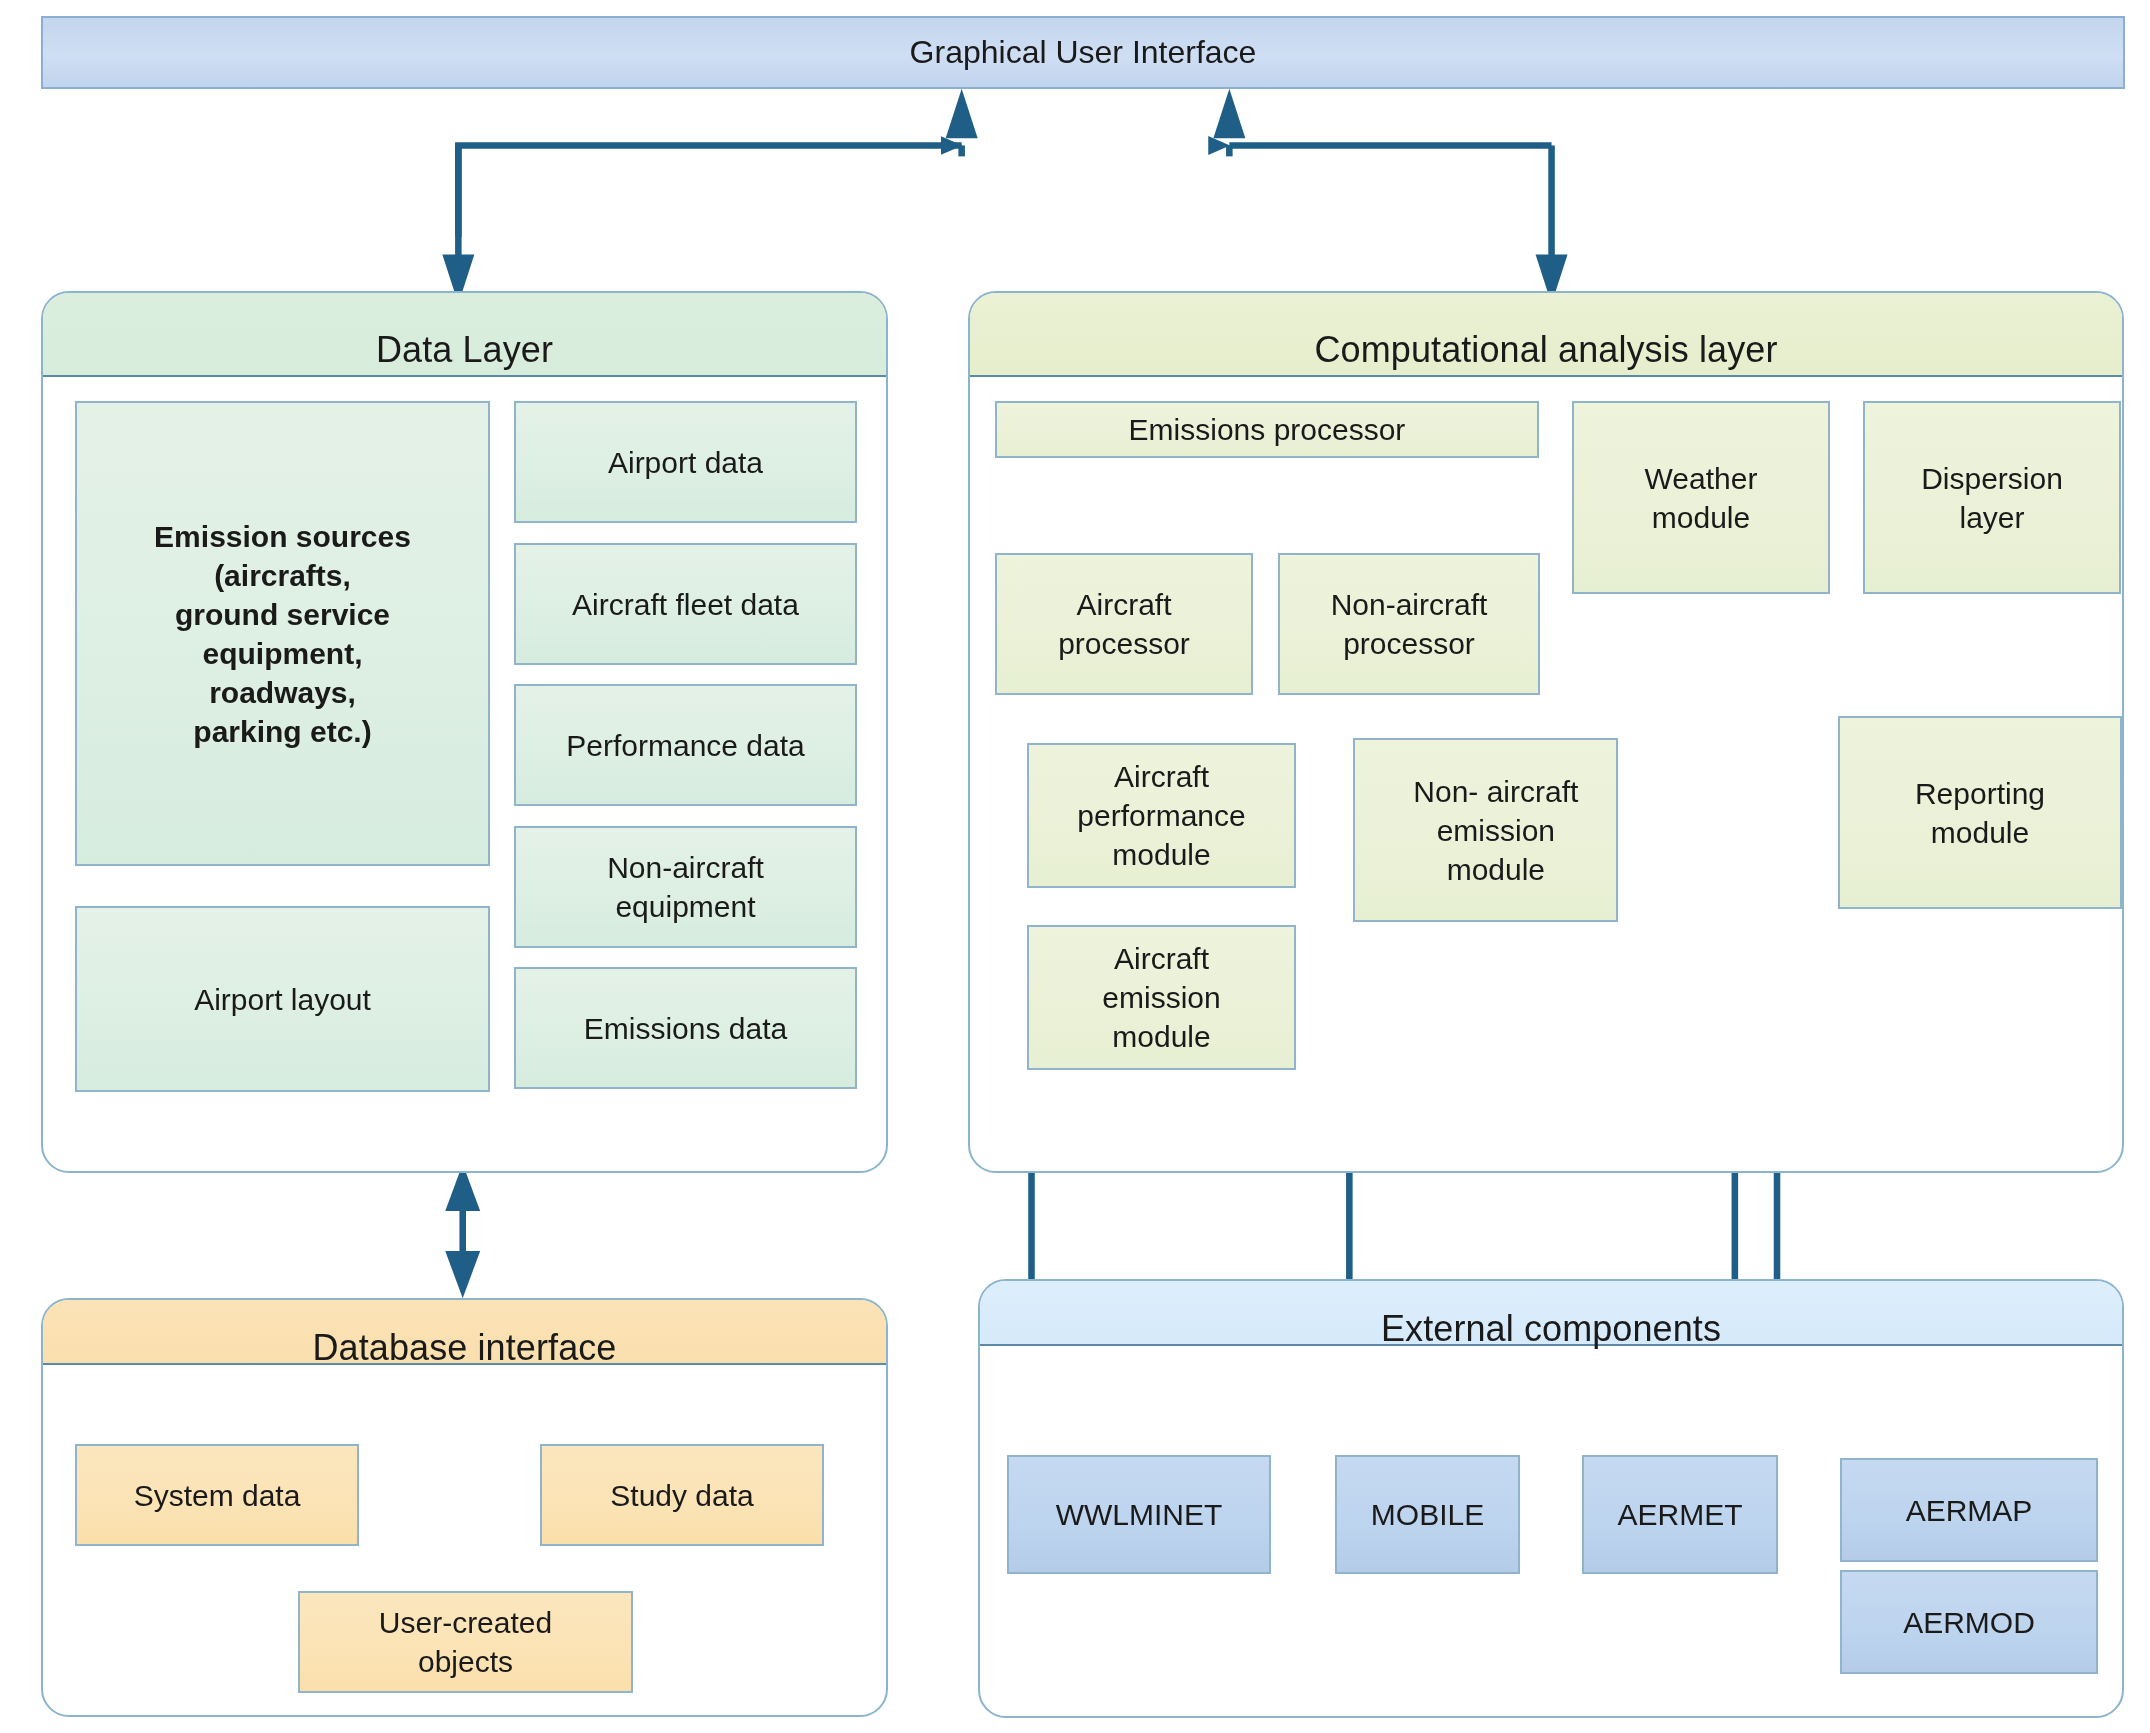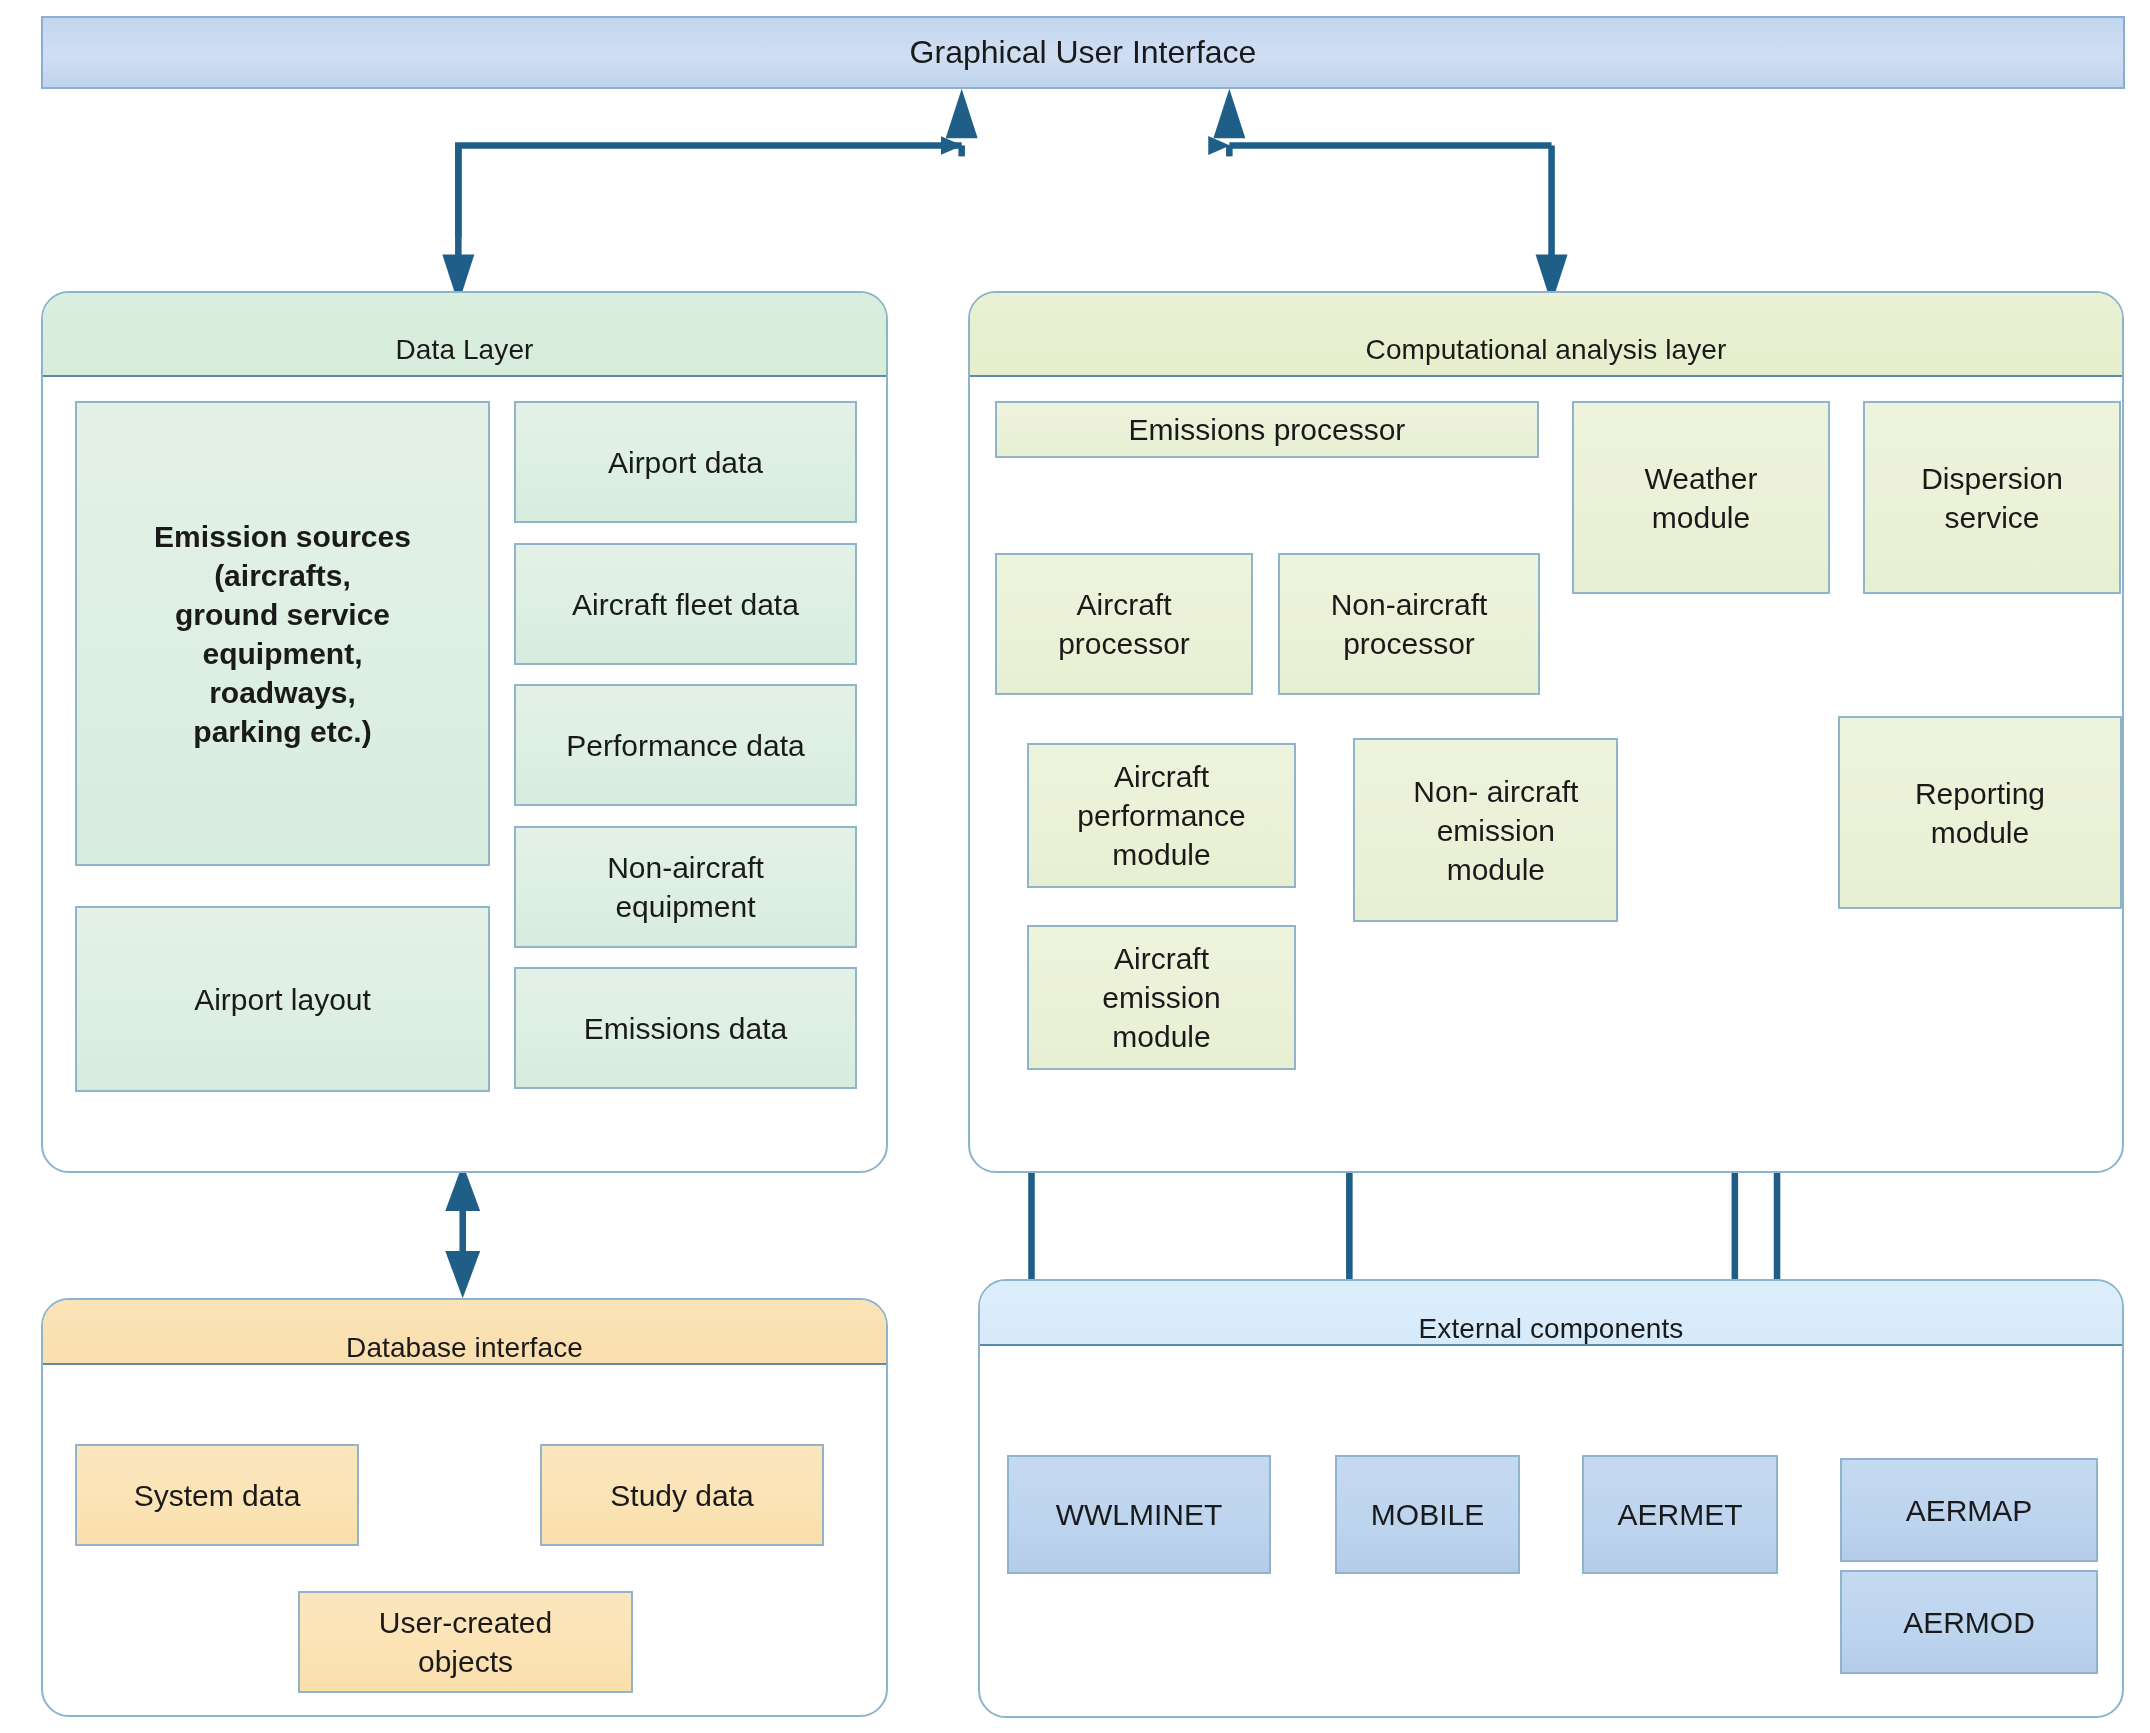--- a/index.html
+++ b/index.html
@@ -4,21 +4,21 @@
 <style>
   html,body{margin:0;padding:0;background:#ffffff;}
   body{font-family:"Liberation Sans",sans-serif;}
   #stage{position:relative;width:2151px;height:1734px;overflow:hidden;background:#fff;}
   svg#wires{position:absolute;left:0;top:0;width:2151px;height:1734px;pointer-events:none;}
 
   .panel{position:absolute;box-sizing:border-box;border:2.2px solid #8cb4cd;border-radius:28px;background:#ffffff;}
   .panel-head{position:absolute;left:0;top:0;right:0;box-sizing:border-box;
     border-bottom:2.2px solid #5b8aa6;border-top-left-radius:25.5px;border-top-right-radius:25.5px;
     display:flex;align-items:center;justify-content:center;}
-  .panel-head span{font-size:28px;color:#1a1a1a;letter-spacing:0.1px;margin-top:32px;}
+  .panel-head span{font-size:36px;color:#1a1a1a;letter-spacing:0.1px;margin-top:32px;}
 
   .gui{position:absolute;box-sizing:border-box;border:2.2px solid #8aafd0;
     background:linear-gradient(180deg,#c3d6ef 0%,#cfdef3 55%,#c0d4ee 100%);
     display:flex;align-items:center;justify-content:center;}
   .gui span{font-size:32px;color:#1a1a1a;}
 
   .box{position:absolute;box-sizing:border-box;border:2.2px solid #8fb4cc;
     display:flex;align-items:center;justify-content:center;text-align:center;
     font-size:30px;color:#1a1a1a;line-height:1.30;padding:4.4px 7.3px;}
   .box span{display:block;white-space:pre-line;}
@@ -190,21 +190,21 @@
 emission
 module</span>
   </div>
 
   <div class="box olive" style="left:1572px;top:401px;width:258px;height:193px;">
     <span>Weather
 module</span>
   </div>
   <div class="box olive" style="left:1863px;top:401px;width:258px;height:193px;">
     <span>Dispersion
-service</span>
+layer</span>
   </div>
   <div class="box olive" style="left:1838px;top:716px;width:284px;height:193px;">
     <span>Reporting
 module</span>
   </div>
 
   <div class="panel" style="left:41px;top:1298px;width:847px;height:419px;">
     <div class="panel-head head-amber" style="height:65px;">
       <span>Database interface</span>
     </div>

